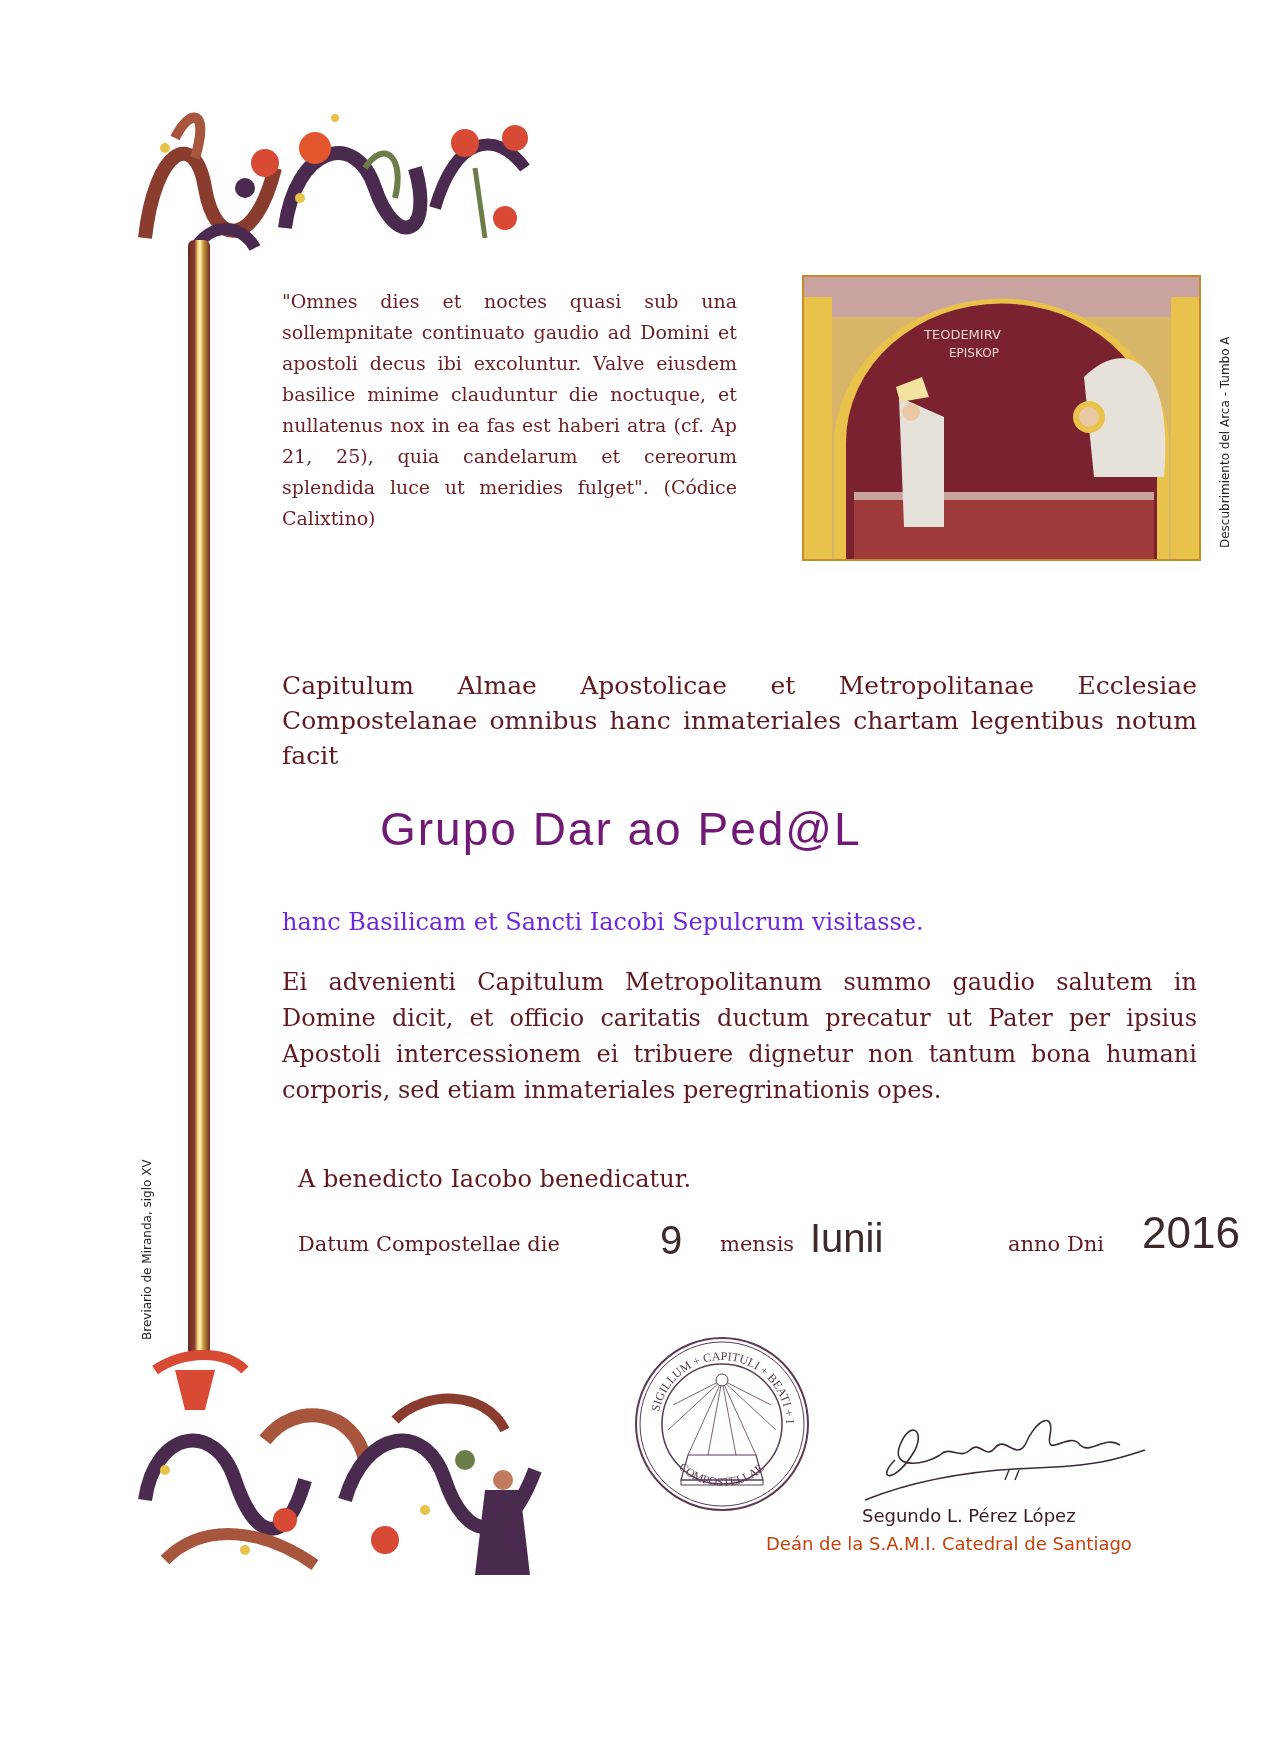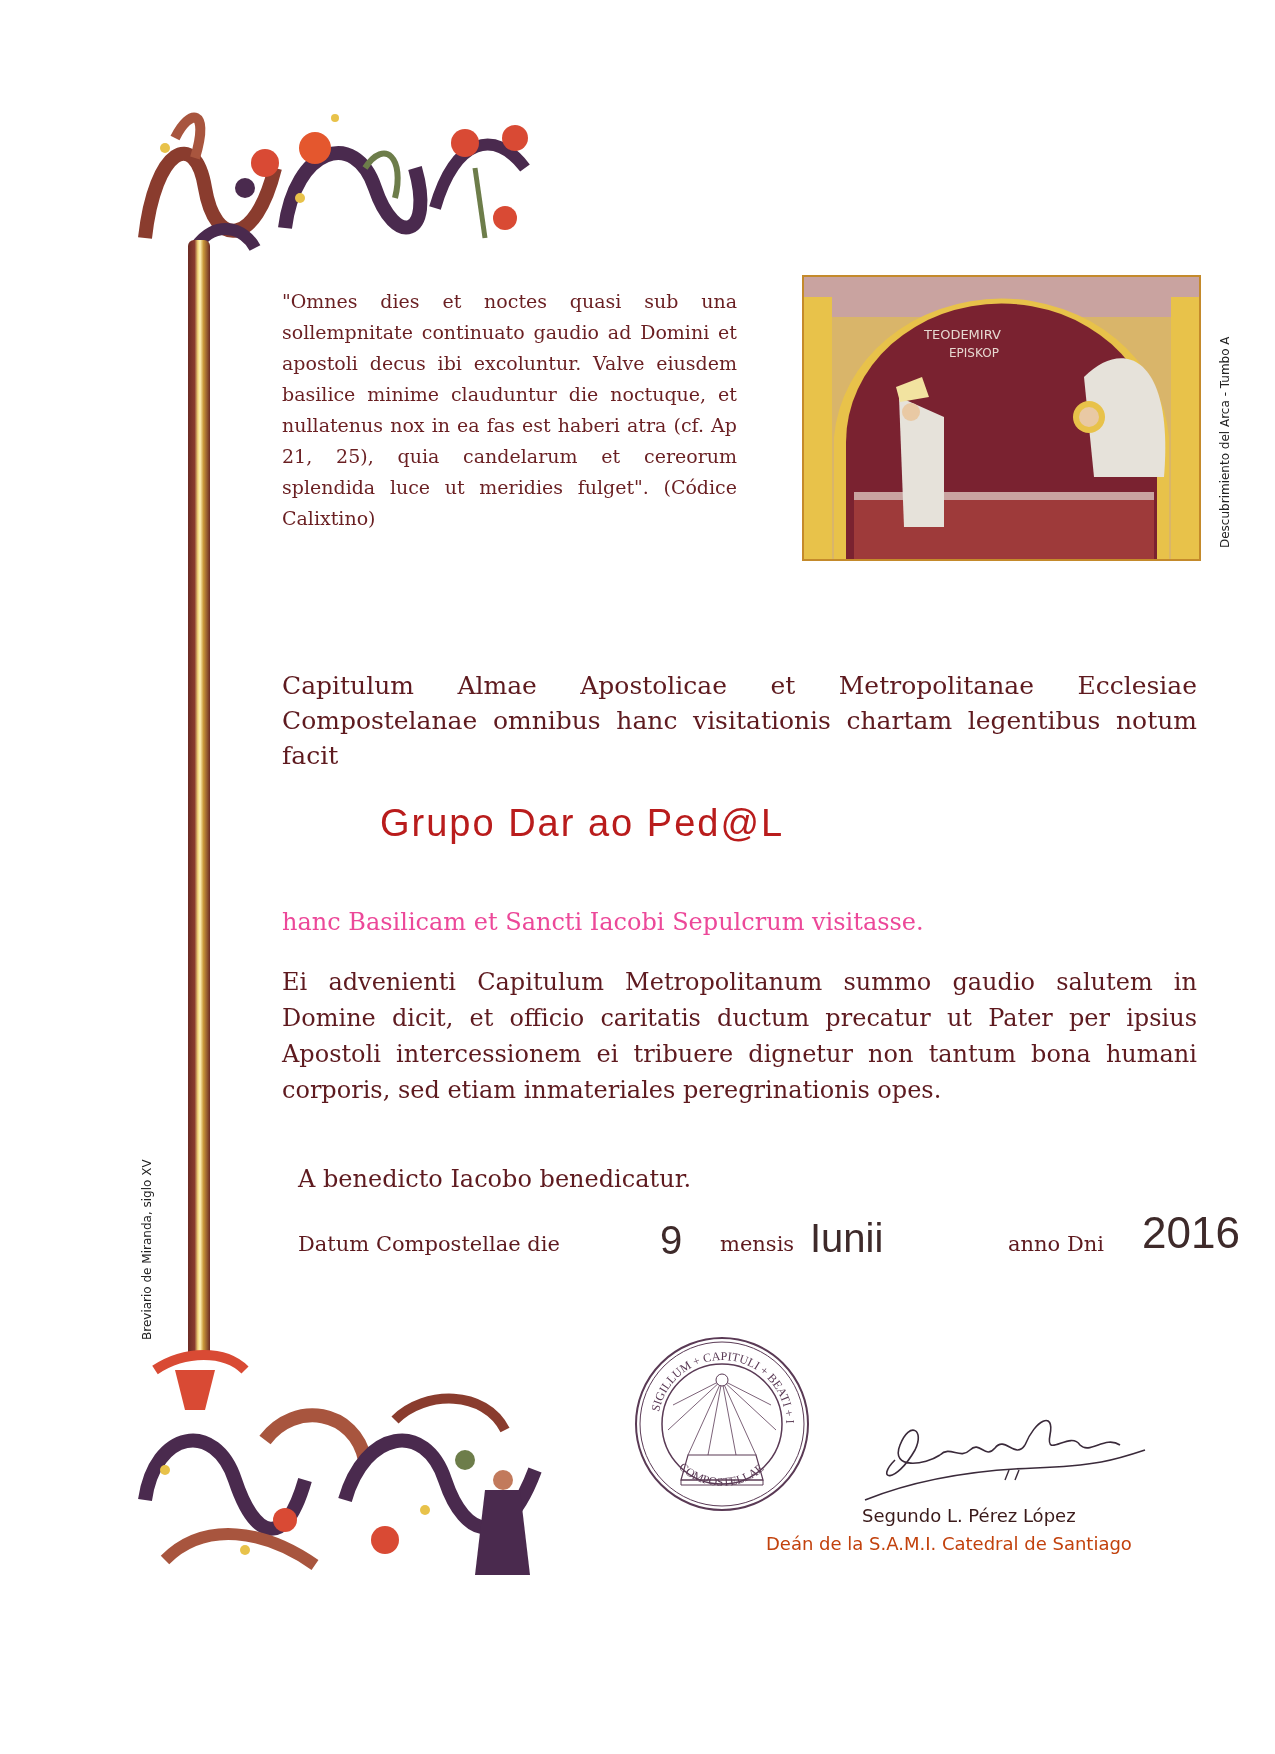--- a/index.html
+++ b/index.html
@@ -29,23 +29,23 @@
   .quote { left: 282px; top: 286px; width: 455px; font-size: 19px; line-height: 31px;
     text-align: justify; color: #6a1f22; }
 
   
   .miniature { left: 802px; top: 275px; width: 395px; height: 282px; border: 2px solid #c48a2b;
     background: #f97316; overflow: hidden; }
 
   
   .heading { left: 282px; top: 668px; width: 915px; font-size: 25px; line-height: 35px; color: #5e1a1f;
     text-align: justify; text-align-last: left; }
-  .name { left: 380px; top: 802px; font-family: "Liberation Sans", sans-serif; font-size: 38px;
-    color: #b91c1c; font-weight: 300; letter-spacing: 2px; }
-  .visit { left: 282px; top: 908px; font-size: 24px; color: #ec4899; }
+  .name { left: 380px; top: 802px; font-family: "Liberation Sans", sans-serif; font-size: 46px;
+    color: #701a75; font-weight: 300; letter-spacing: 2px; }
+  .visit { left: 282px; top: 908px; font-size: 24px; color: #6d28d9; }
   .para { left: 282px; top: 964px; width: 915px; font-size: 24px; line-height: 36px; color: #5e1a1f;
     text-align: justify; text-align-last: left; }
   .bless { left: 282px; top: 1165px; font-size: 24px; color: #5e1a1f; margin-left: 16px; }
 
   .datum { left: 282px; top: 1222px; width: 960px; height: 60px; font-size: 21px; color: #5e1a1f; }
   .datum span { position: absolute; white-space: nowrap; }
   .hand { font-family: "Liberation Sans", sans-serif; color: #3e2a2a; font-weight: 300; }
 
   .seal { left: 633px; top: 1335px; width: 178px; height: 178px; }
   .signature { left: 855px; top: 1390px; width: 300px; height: 120px; }
@@ -122,21 +122,21 @@
     <circle cx="285" cy="140" r="10" fill="#e9c9a4"></circle>
     <text x="120" y="62" font-family="DejaVu Sans, sans-serif" font-size="13" fill="#e6d8d0">TEODEMIRV</text>
     <text x="145" y="80" font-family="DejaVu Sans, sans-serif" font-size="12" fill="#e6d8d0">EPISKOP</text>
   </svg>
 </div>
 
 <div class="abs caption-right">
   <span>Descubrimiento del Arca - Tumbo A</span>
 </div>
 
-<div class="abs heading">Capitulum Almae Apostolicae et Metropolitanae Ecclesiae Compostelanae omnibus hanc visitationis chartam legentibus notum facit</div>
+<div class="abs heading">Capitulum Almae Apostolicae et Metropolitanae Ecclesiae Compostelanae omnibus hanc inmateriales chartam legentibus notum facit</div>
 <div class="abs name">Grupo Dar ao Ped@L</div>
 <div class="abs visit">hanc Basilicam et Sancti Iacobi Sepulcrum visitasse.</div>
 <div class="abs para">Ei advenienti Capitulum Metropolitanum summo gaudio salutem in Domine dicit, et officio caritatis ductum precatur ut Pater per ipsius Apostoli intercessionem ei tribuere dignetur non tantum bona humani corporis, sed etiam inmateriales peregrinationis opes.</div>
 <div class="abs bless">A benedicto Iacobo benedicatur.</div>
 
 <div class="abs datum">
   <span style="left:16px; top:10px;">Datum Compostellae die</span>
   <span class="hand" style="left:378px; top:-4px; font-size:40px;">9</span>
   <span style="left:438px; top:10px;text-align:center;">mensis</span>
   <span class="hand" style="left:528px; top:-6px; font-size:40px;">Iunii</span>

